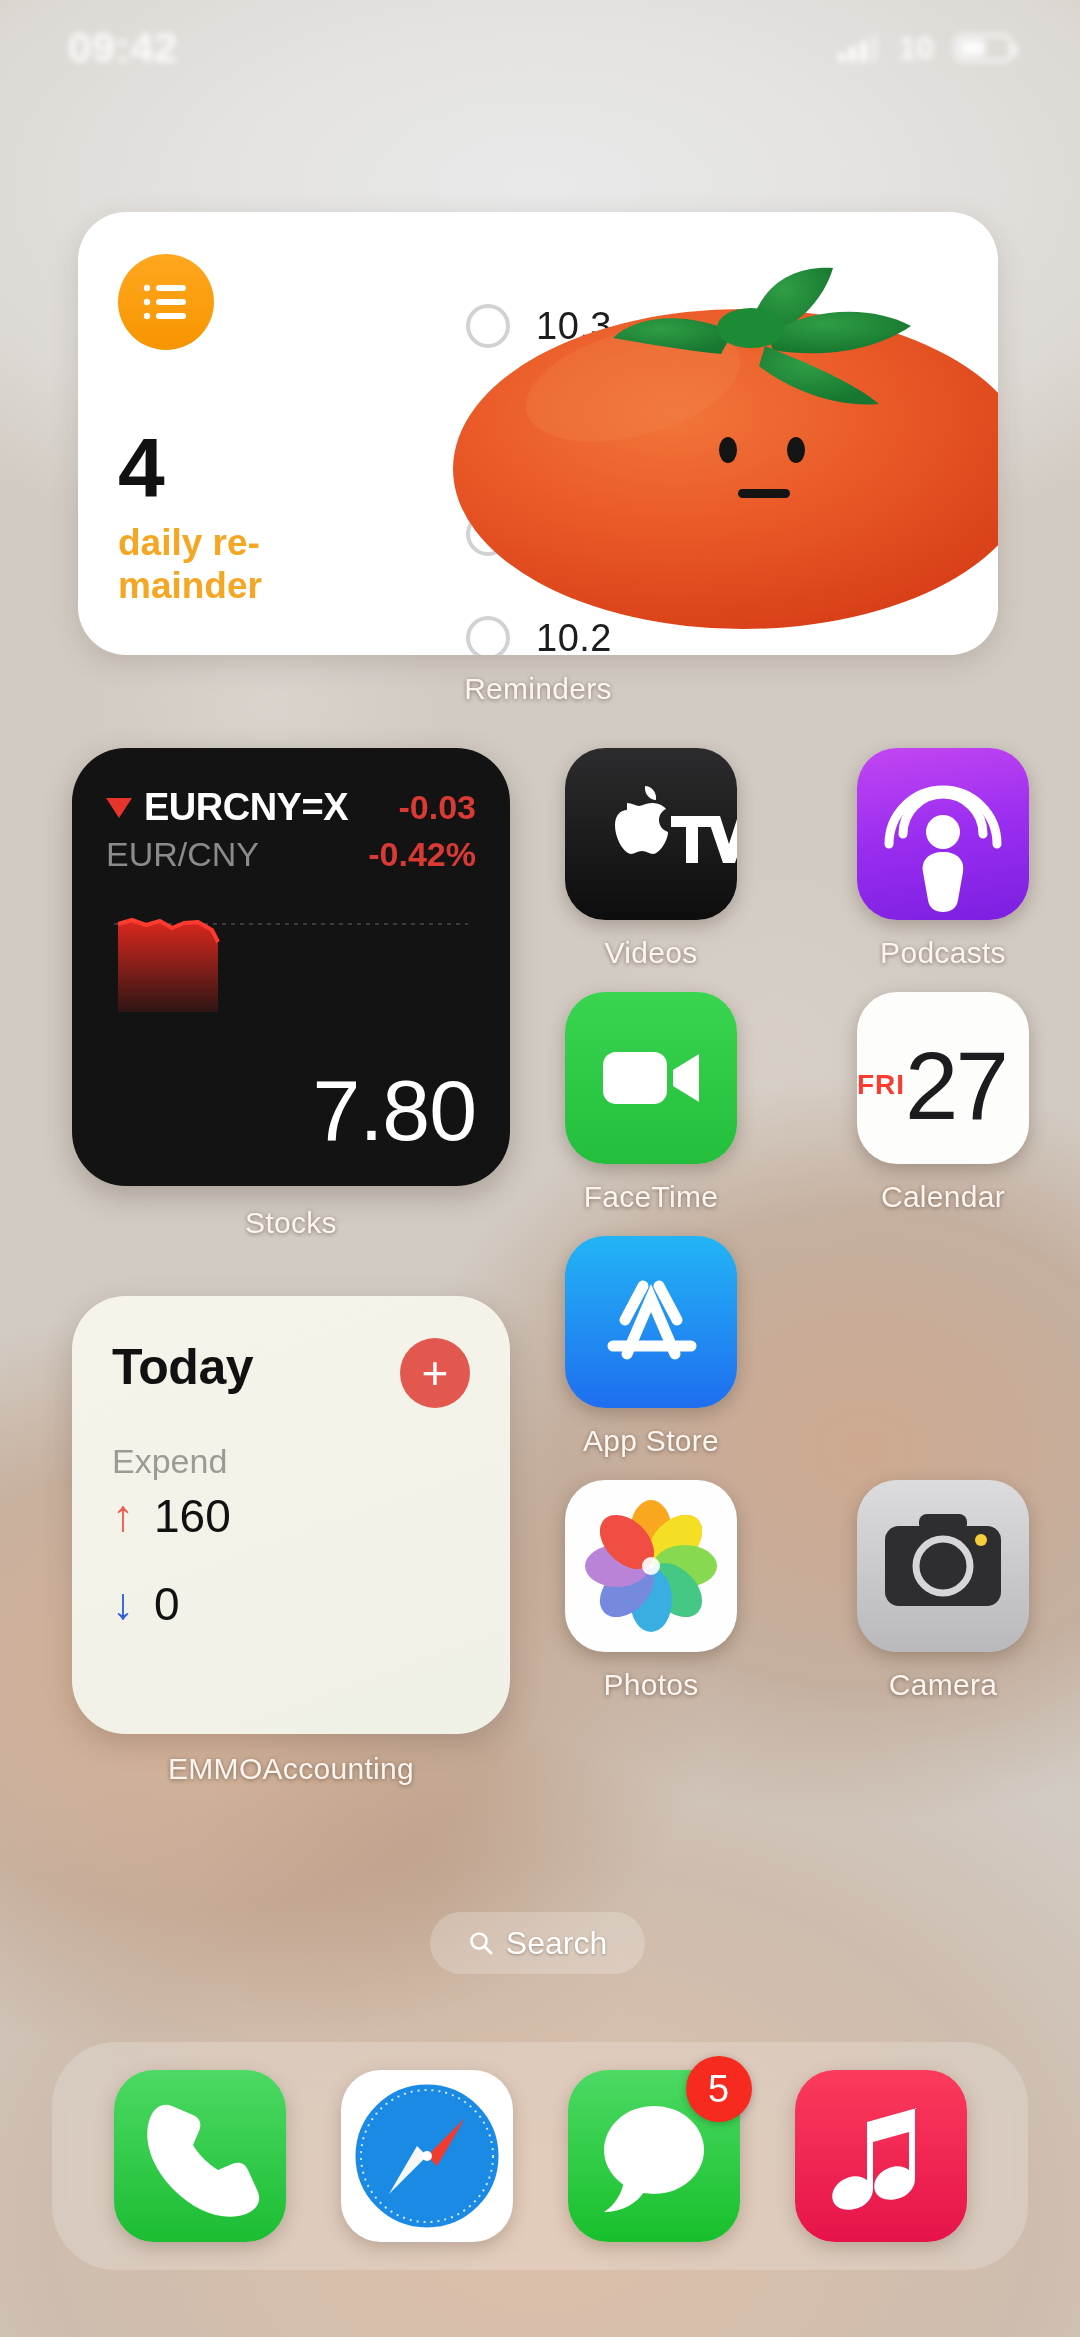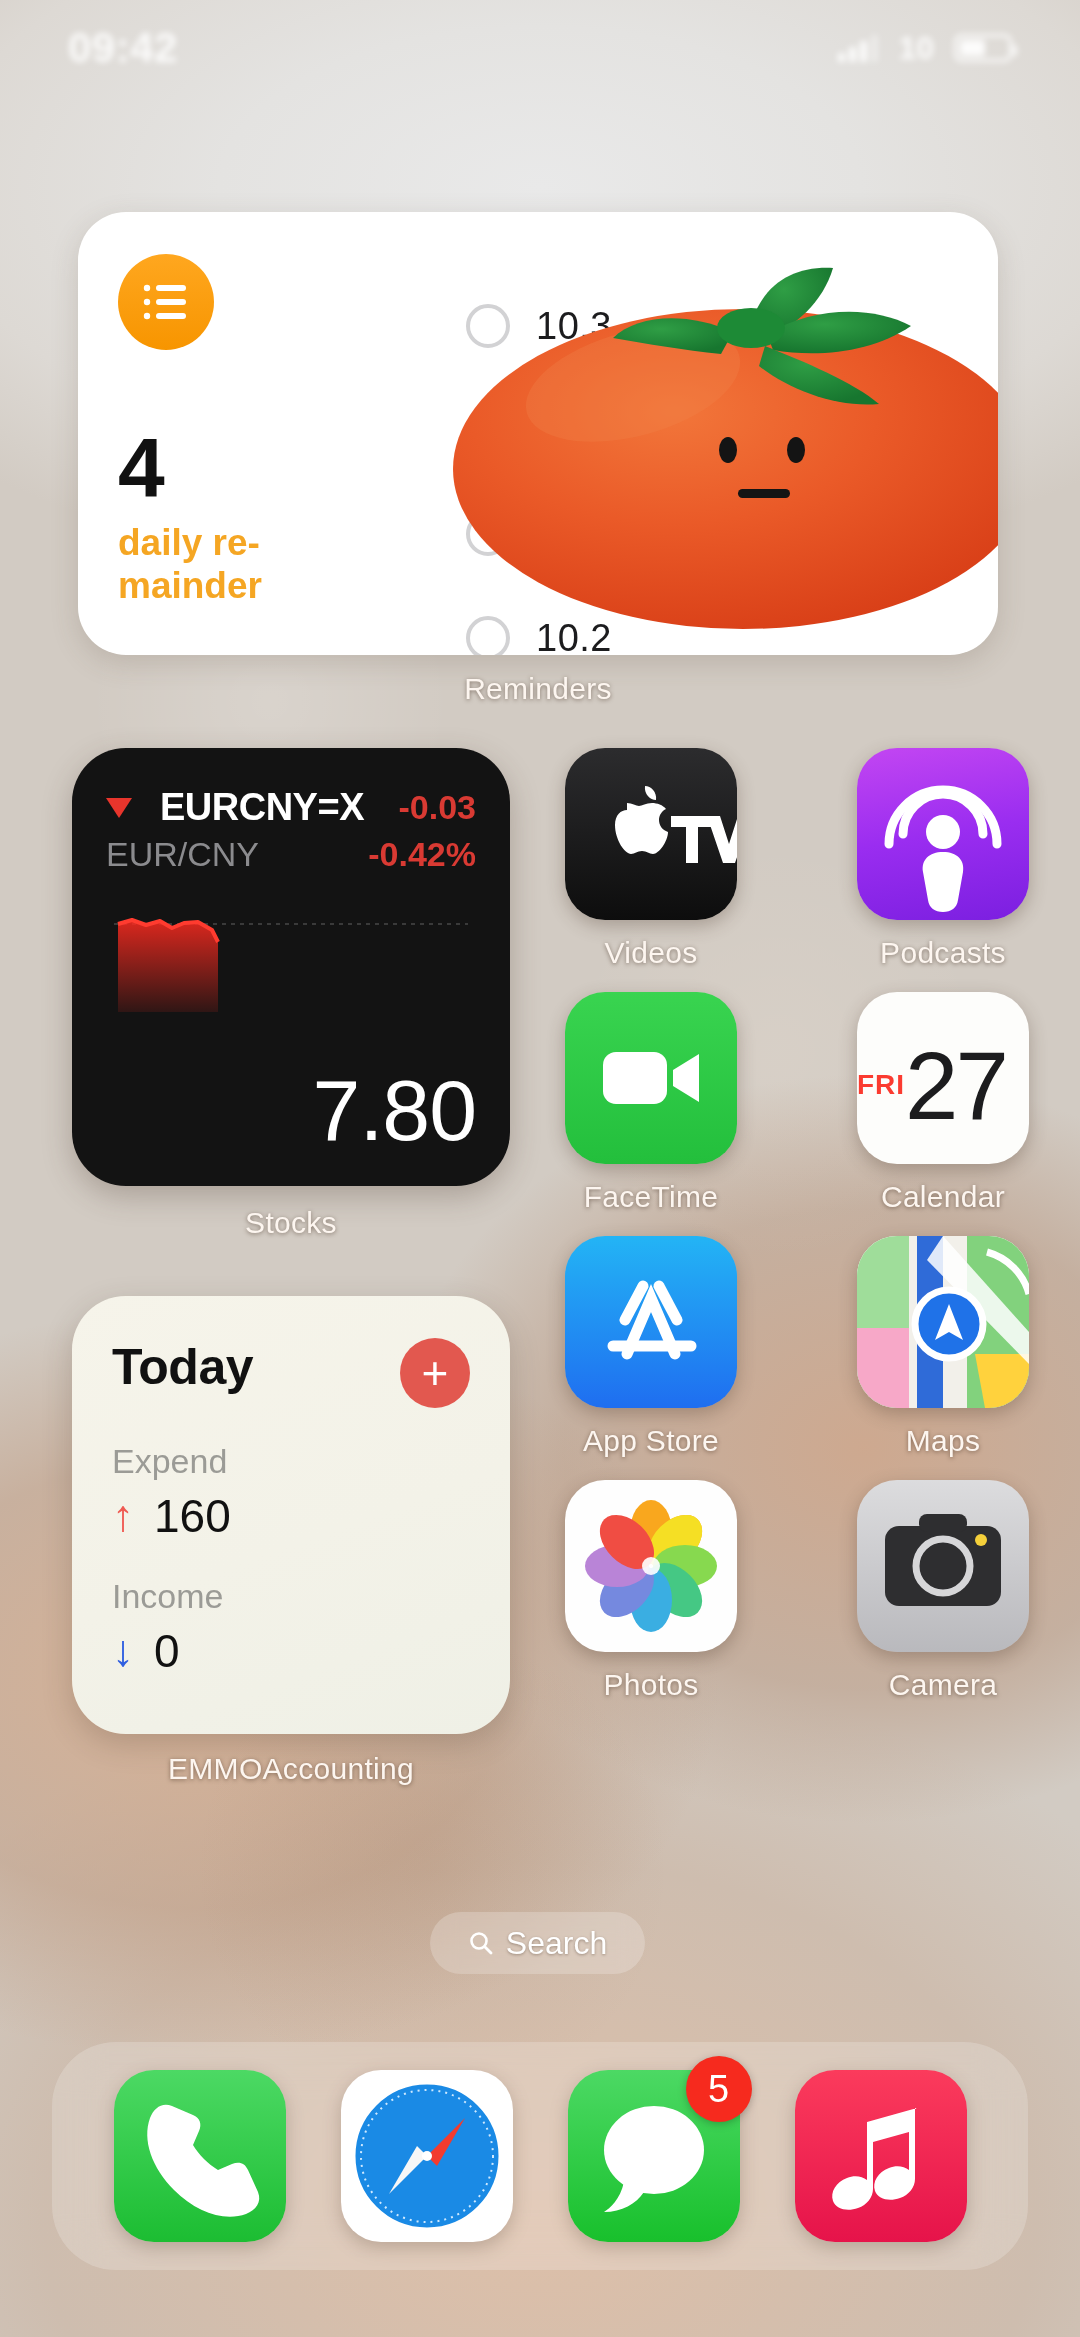--- a/index.html
+++ b/index.html
@@ -91,21 +91,21 @@
   }
 
   
   .stocks-widget {
     position:absolute; left:72px; top:748px; width:438px; height:438px;
     background:#131313; border-radius:54px; overflow:hidden;
     box-shadow:0 10px 30px rgba(70,50,38,0.28);
     padding:38px 34px;
   }
   .sw-row1 { display:flex; align-items:center; justify-content:space-between; }
-  .sw-symwrap { display:flex; align-items:center; gap:28px; }
+  .sw-symwrap { display:flex; align-items:center; gap:12px; }
   .sw-caret { width:0;height:0;border-left:13px solid transparent;border-right:13px solid transparent;border-top:20px solid #e8352c; }
   .sw-symbol { font-size:38px; font-weight:700; color:#fff; letter-spacing:-0.5px; }
   .sw-change { font-size:34px; font-weight:600; color:#d93a33; }
   .sw-row2 { display:flex; align-items:center; justify-content:space-between; margin-top:6px; }
   .sw-name { font-size:34px; color:#8b8b8e; }
   .sw-pct { font-size:34px; font-weight:600; color:#d93a33; }
   .sw-chart { position:relative; margin-top:34px; height:130px; }
   .sw-chart svg { position:absolute; left:0; top:0; width:100%; height:100%; }
   .sw-price {
     position:absolute; right:34px; bottom:26px;
@@ -315,21 +315,20 @@
     </div>
   </div>
   <div class="aw-group">
     <div class="aw-label">Expend</div>
     <div class="aw-valrow">
       <span class="aw-arrow up">↑</span>
       <span class="aw-value">160</span>
     </div>
   </div>
   <div class="aw-group">
-    <div class="aw-label">Income</div>
     <div class="aw-valrow">
       <span class="aw-arrow down">↓</span>
       <span class="aw-value">0</span>
     </div>
   </div>
 </div>
 <div class="item-label" style="position:absolute; left:20px; top:1752px; width:542px;">EMMOAccounting</div>
 
 <div class="app-grid">
 
@@ -391,37 +390,20 @@
             <path d="M62 118 L86 62 L110 118"></path>
             <path d="M48 110 h78"></path>
             <path d="M78 50 L60 84"></path>
             <path d="M94 50 L112 84"></path>
           </g>
         </svg>
       </div>
       <div class="item-label app-name">App Store</div>
     </div>
 
-    <div class="app-cell">
-      <div class="app-icon ic-maps">
-        <svg viewBox="0 0 172 172" width="172" height="172">
-          <rect width="172" height="172" fill="#f2f0ea"></rect>
-          <path d="M0 0 h52 v172 h-52 z" fill="#9fdd9a"></path>
-          <path d="M0 92 h52 v80 h-52 z" fill="#f7a8c8"></path>
-          <path d="M110 0 h62 v172 h-62 z" fill="#82d27d"></path>
-          <path d="M118 118 L172 118 L172 172 L128 172 Z" fill="#ffd23d"></path>
-          <rect x="60" y="0" width="26" height="172" fill="#2f6bd8"></rect>
-          <path d="M86 0 L172 96 L172 128 L70 24 Z" fill="#ffffff" opacity="0.85"></path>
-          <path d="M130 16 a60 60 0 0 1 42 42" stroke="#ffffff" stroke-width="7" fill="none"></path>
-          <circle cx="92" cy="88" r="34" fill="#1f72e8" stroke="#ffffff" stroke-width="7"></circle>
-          <path d="M92 68 L106 104 L92 96 L78 104 Z" fill="#ffffff"></path>
-        </svg>
-      </div>
-      <div class="item-label app-name">Maps</div>
-    </div>
   </div>
 
   <div class="app-row">
     <div class="app-cell">
       <div class="app-icon ic-photos">
         <svg viewBox="0 0 172 172" width="172" height="172">
           <g transform="translate(86,86)" opacity="0.92">
             <ellipse cx="0" cy="-34" rx="21" ry="32" fill="#f9a00b"></ellipse>
             <ellipse cx="0" cy="-34" rx="21" ry="32" fill="#f9a00b" transform="rotate(45)"></ellipse>
             <ellipse cx="0" cy="-34" rx="21" ry="32" fill="#f5dd12" transform="rotate(45)"></ellipse>

